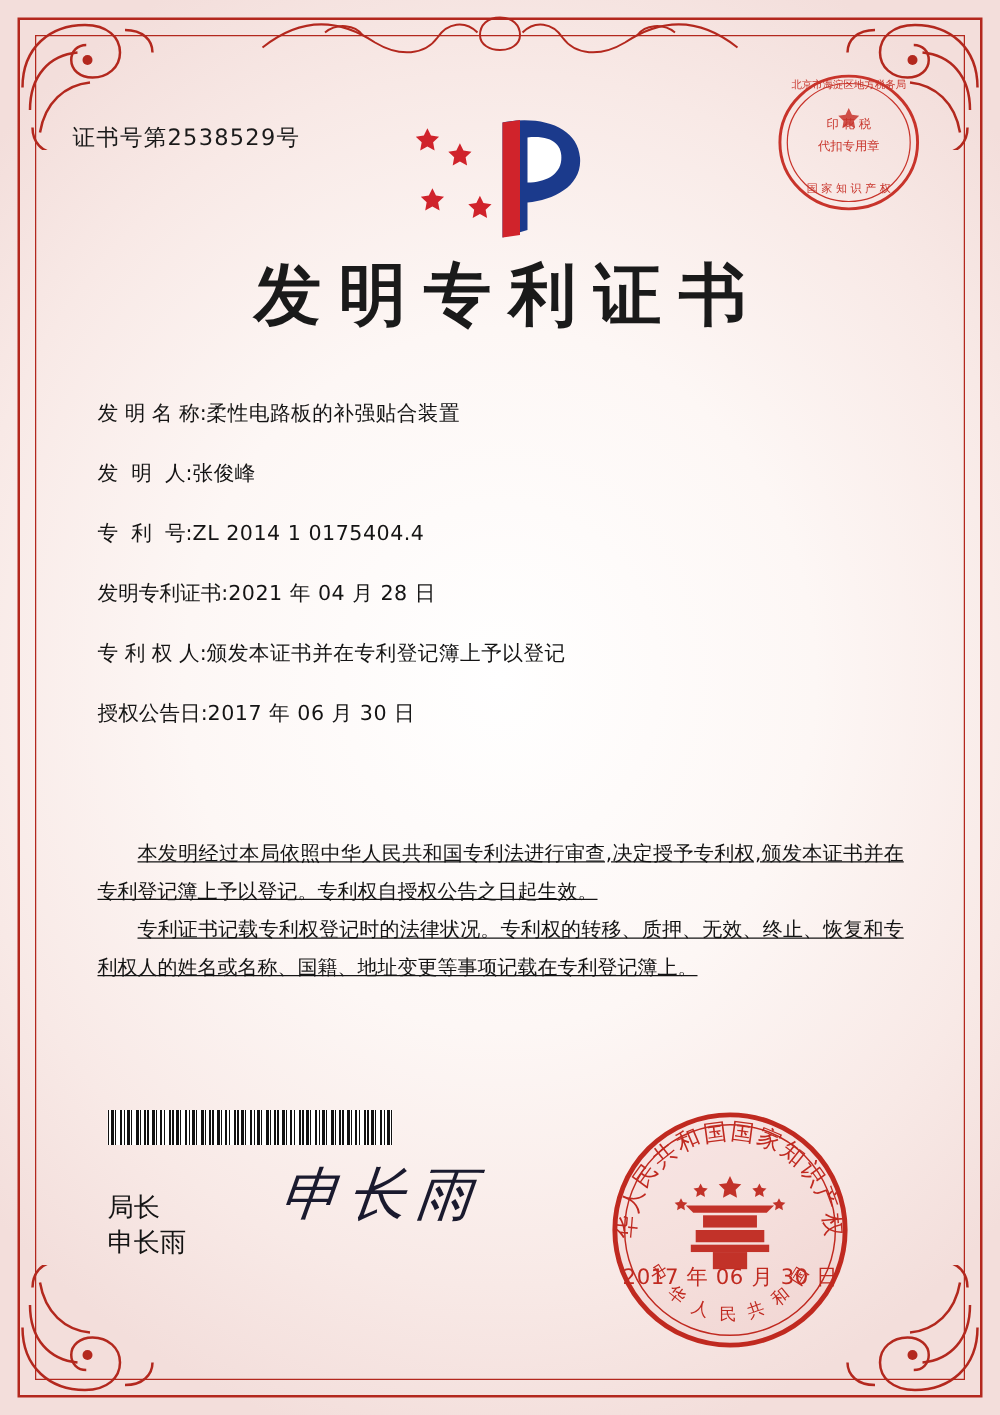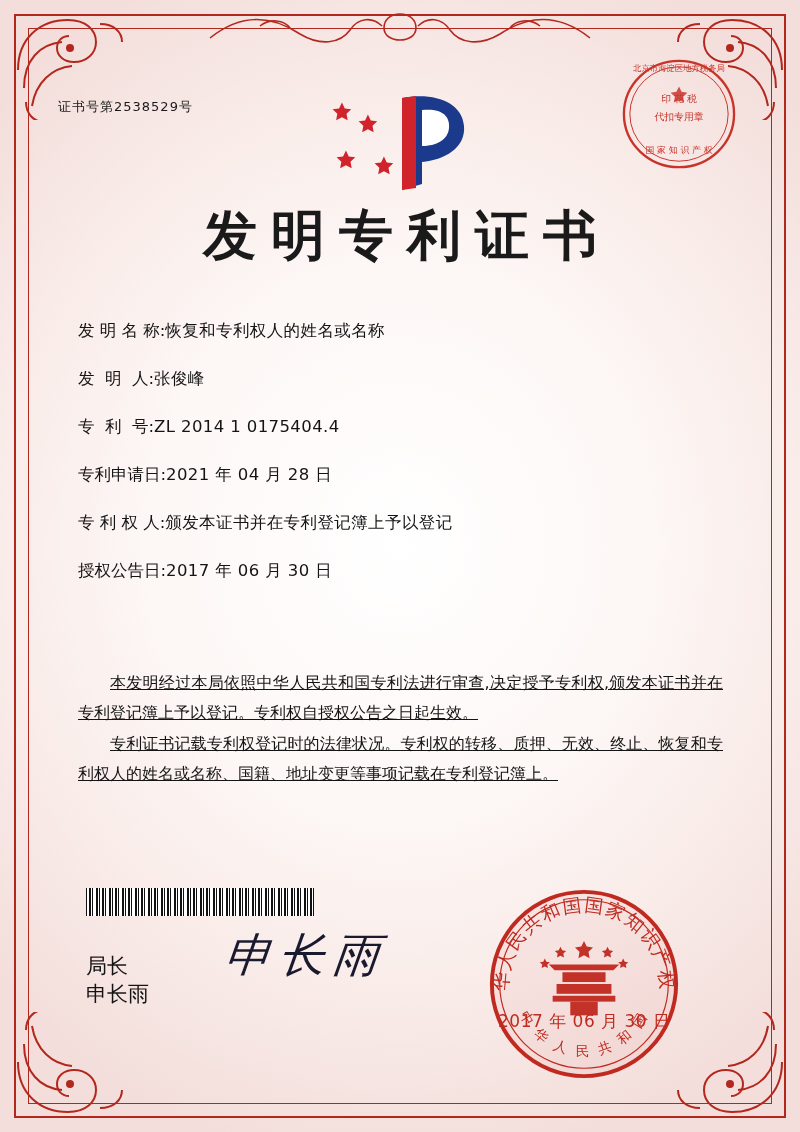--- a/index.html
+++ b/index.html
@@ -34,21 +34,21 @@
   .corner-tr { right: 10px; top: 10px;  transform: scaleX(-1); }
   .corner-bl { left: 10px;  bottom: 10px; transform: scaleY(-1); }
   .corner-br { right: 10px; bottom: 10px; transform: scale(-1,-1); }
 
   .top-vines { position:absolute; left: 200px; top: 8px; width: 400px; height: 40px; pointer-events:none; }
 
   
   .cert-no {
     position: absolute;
     left: 58px; top: 98px;
-    font-size: 13px; color: #1a1a1a;
+    font-size: 18px; color: #1a1a1a;
     letter-spacing: 1px;
     font-family: "DejaVu Sans", "Liberation Sans", sans-serif;
   }
   .logo { position: absolute; left: 330px; top: 88px; width: 140px; height: 105px; }
 
   .red-seal-top {
     position: absolute;
     right: 62px; top: 55px;
     width: 118px; height: 118px;
   }
@@ -228,32 +228,32 @@
     <text x="60" y="66" font-size="10" fill="#c8342b" text-anchor="middle" font-family="'DejaVu Sans',sans-serif">代扣专用章</text>
     <text x="60" y="100" font-size="9" fill="#c8342b" text-anchor="middle" font-family="'DejaVu Sans',sans-serif">国 家 知 识 产 权</text>
     <path d="M60 32 l2.6 5.4 5.9 0.9 -4.3 4.2 1 5.9 -5.2-2.8 -5.2 2.8 1-5.9 -4.3-4.2 5.9-0.9z" fill="#c8342b" opacity="0.85"></path>
   </svg>
 
   <div class="title">发明专利证书</div>
 
   <div class="fields">
     <div class="field-row">
       <span class="field-label">发 明 名 称:</span>
-      <span class="field-value">恢复和专利权人的姓名或名称</span>
+      <span class="field-value">柔性电路板的补强贴合装置</span>
     </div>
     <div class="field-row">
       <span class="field-label">发  明  人:</span>
       <span class="field-value">张俊峰</span>
     </div>
     <div class="field-row">
       <span class="field-label">专  利  号:</span>
       <span class="field-value">ZL 2014 1 0175404.4</span>
     </div>
     <div class="field-row">
-      <span class="field-label">专利申请日:</span>
+      <span class="field-label">发明专利证书:</span>
       <span class="field-value">2021 年 04 月 28 日</span>
     </div>
     <div class="field-row">
       <span class="field-label">专 利 权 人:</span>
       <span class="field-value">颁发本证书并在专利登记簿上予以登记</span>
     </div>
     <div class="field-row">
       <span class="field-label">授权公告日:</span>
       <span class="field-value">2017 年 06 月 30 日</span>
     </div>

